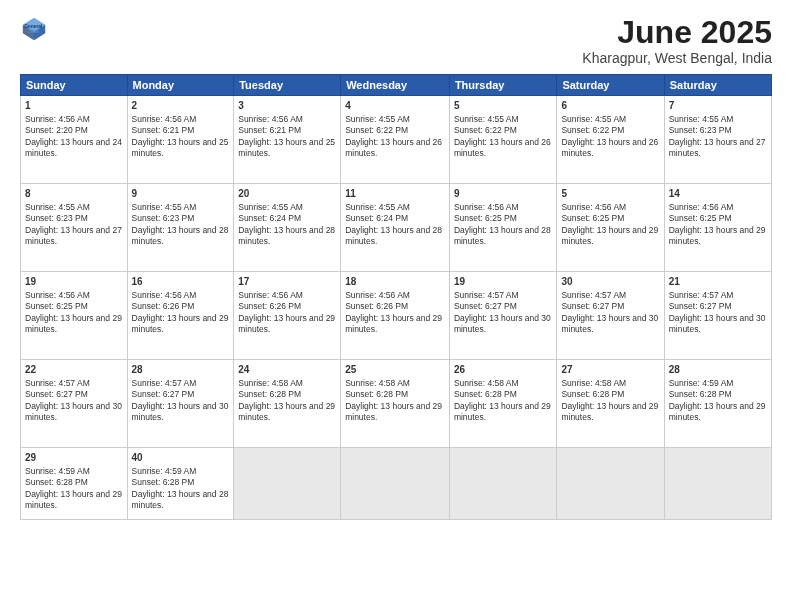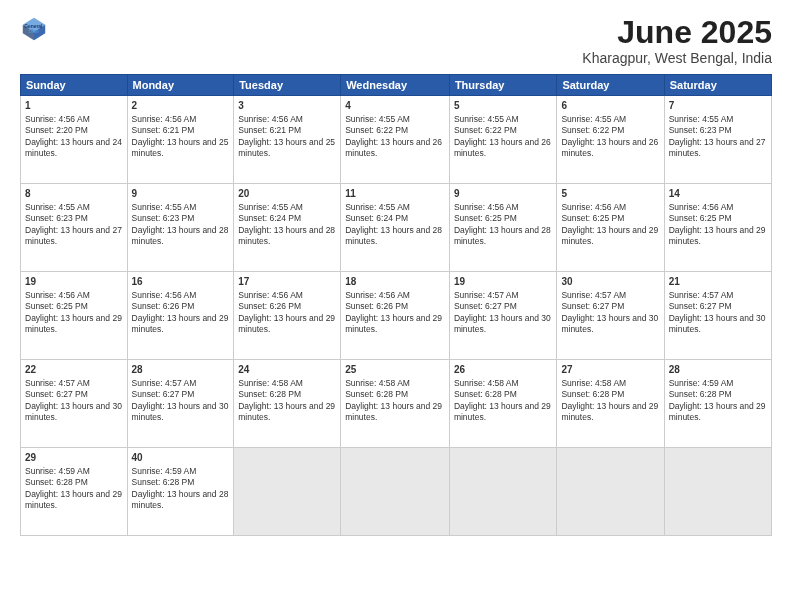--- a/index.html
+++ b/index.html
@@ -140,21 +140,21 @@
         </tr>
         <tr style="height: 88px;">
           <td><span class="day-num">22</span><span>Sunrise: 4:57 AM</span><br><span>Sunset: 6:27 PM</span><br><span>Daylight: 13 hours and 30 minutes.</span></td>
           <td><span class="day-num">28</span><span>Sunrise: 4:57 AM</span><br><span>Sunset: 6:27 PM</span><br><span>Daylight: 13 hours and 30 minutes.</span></td>
           <td><span class="day-num">24</span><span>Sunrise: 4:58 AM</span><br><span>Sunset: 6:28 PM</span><br><span>Daylight: 13 hours and 29 minutes.</span></td>
           <td><span class="day-num">25</span><span>Sunrise: 4:58 AM</span><br><span>Sunset: 6:28 PM</span><br><span>Daylight: 13 hours and 29 minutes.</span></td>
           <td><span class="day-num">26</span><span>Sunrise: 4:58 AM</span><br><span>Sunset: 6:28 PM</span><br><span>Daylight: 13 hours and 29 minutes.</span></td>
           <td><span class="day-num">27</span><span>Sunrise: 4:58 AM</span><br><span>Sunset: 6:28 PM</span><br><span>Daylight: 13 hours and 29 minutes.</span></td>
           <td><span class="day-num">28</span><span>Sunrise: 4:59 AM</span><br><span>Sunset: 6:28 PM</span><br><span>Daylight: 13 hours and 29 minutes.</span></td>
         </tr>
-        <tr style="height: 88px; border-radius: 25px;">
+        <tr style="height: 72px; border-radius: 25px;">
           <td><span class="day-num">29</span><span>Sunrise: 4:59 AM</span><br><span>Sunset: 6:28 PM</span><br><span>Daylight: 13 hours and 29 minutes.</span></td>
           <td><span class="day-num">40</span><span>Sunrise: 4:59 AM</span><br><span>Sunset: 6:28 PM</span><br><span>Daylight: 13 hours and 28 minutes.</span></td>
           <td class="shaded"></td>
           <td class="shaded"></td>
           <td class="shaded"></td>
           <td class="shaded"></td>
           <td class="shaded"></td>
         </tr>
       </tbody>
   </table>

